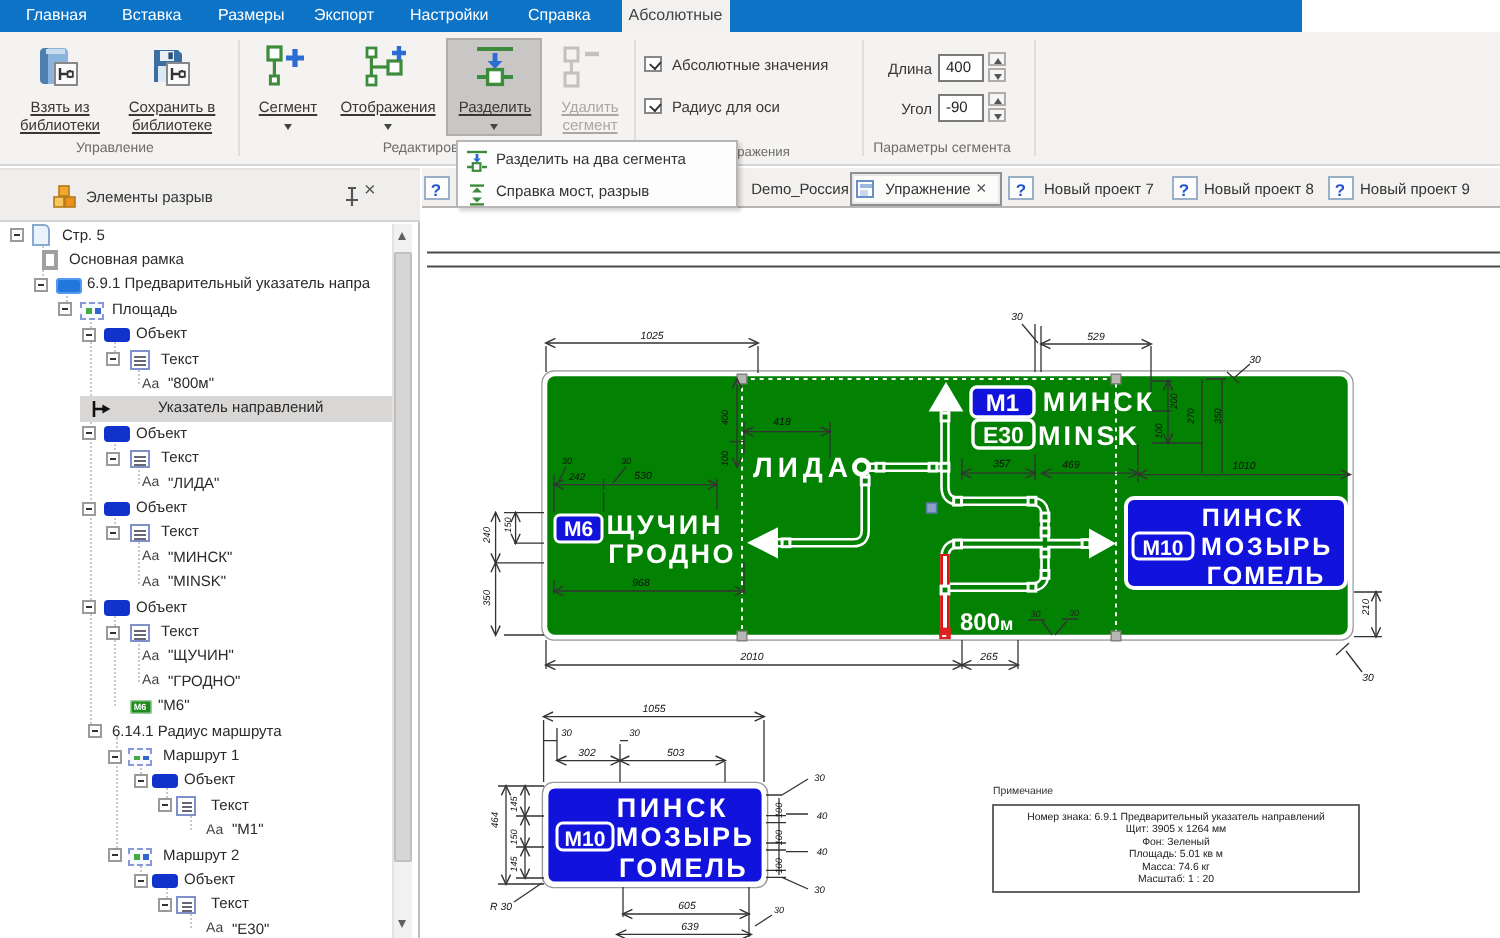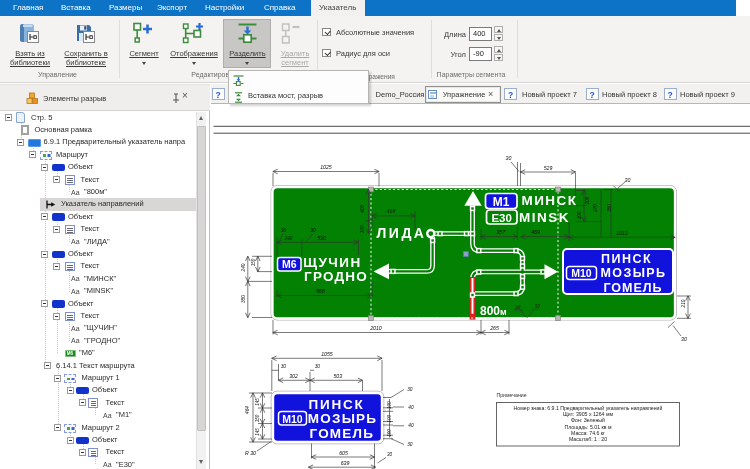--- a/index.html
+++ b/index.html
@@ -1,21 +1,21 @@
 <!DOCTYPE html>
 <html><head>
 <meta charset="utf-8">
 <style>
 html,body{margin:0;padding:0;}
 #page{position:relative;width:750px;height:469px;overflow:hidden;background:#fff;
   font-family:"Liberation Sans",sans-serif;-webkit-font-smoothing:antialiased;}
 #page *{box-sizing:border-box;}
 .abs{position:absolute;}
 
-#menubar{position:absolute;left:0;top:0;width:736px;height:15.5px;background:#0d73c7;}
+#menubar{position:absolute;left:0;top:0;width:651px;height:15.5px;background:#0d73c7;}
 #menubar .mi{position:absolute;top:0;height:15.5px;line-height:16px;color:#fff;font-size:8px;}
 #menubar .active{background:#f2f1f0;color:#444;}
 
 #ribbon{position:absolute;left:0;top:15.5px;width:750px;height:67.5px;background:#f4f3f1;
   border-bottom:1px solid #d8d6d4;}
 .rsep{position:absolute;top:4px;height:58px;width:1px;background:#e0deda;}
 .rlabel{position:absolute;font-size:7px;color:#6e6c6a;white-space:nowrap;transform:translateX(-50%);}
 .rcap{position:absolute;font-size:7.5px;color:#3a3836;white-space:nowrap;transform:translateX(-50%);text-align:center;text-decoration:underline;}
 .rcap.dis{color:#aaa8a6;}
 .darr{position:absolute;width:0;height:0;border-left:2.5px solid transparent;border-right:2.5px solid transparent;border-top:3px solid #444;}
@@ -65,21 +65,21 @@
 </head>
 <body>
 <div id="page">
   <div id="menubar">
     <div class="mi" style="left:13px;width:30px;text-align:center">Главная</div>
     <div class="mi" style="left:61px;width:28px;text-align:center">Вставка</div>
     <div class="mi" style="left:109px;width:30px;text-align:center">Размеры</div>
     <div class="mi" style="left:157px;width:30px;text-align:center">Экспорт</div>
     <div class="mi" style="left:205px;width:38px;text-align:center">Настройки</div>
     <div class="mi" style="left:264px;width:30px;text-align:center">Справка</div>
-    <div class="mi active" style="left:310.5px;width:54.5px;text-align:center">Указатель</div>
+    <div class="mi active" style="left:310.5px;width:54.5px;text-align:center">Абсолютные</div>
   </div>
   <div id="ribbon">
 
     <div class="rsep" style="left:119px"></div>
     <div class="rsep" style="left:317px"></div>
     <div class="rsep" style="left:431px"></div>
     <div class="rsep" style="left:517px"></div>
 
     <div class="rlabel" style="left:57.5px;top:55.5px">Управление</div>
     <div class="rlabel" style="left:218px;top:55.5px">Редактирование</div>
@@ -229,21 +229,21 @@
           <span class="abs" style="left:34.5px">Основная рамка</span>
         </div>
       <div class="trow" style="left:0;top:25.9px">
           <b class="exp" style="left:17px;top:2.5px"></b>
           <i class="tico i-sign" style="left:28px;top:2.5px"></i>
           <span class="abs" style="left:43.5px">6.9.1 Предварительный указатель напра</span>
         </div>
       <div class="trow" style="left:0;top:38.3px">
           <b class="exp" style="left:29px;top:2.5px"></b>
           <i class="tico i-route" style="left:40px;top:2px"></i>
-          <span class="abs" style="left:56px">Маршрут</span>
+          <span class="abs" style="left:56px">Площадь</span>
         </div>
       <div class="trow" style="left:0;top:50.7px">
           <b class="exp" style="left:41px;top:2.5px"></b>
           <i class="tico i-obj" style="left:52px;top:2.5px"></i>
           <span class="abs" style="left:68px">Объект</span>
         </div>
       <div class="trow" style="left:0;top:63.1px">
           <b class="exp" style="left:53px;top:2.5px"></b>
           <i class="tico i-text" style="left:64.5px;top:1.5px"></i>
           <span class="abs" style="left:80.5px">Текст</span>
@@ -251,21 +251,21 @@
       <div class="trow" style="left:0;top:75.5px">
           <span class="aa" style="left:71px;top:2.5px">Аа</span>
           <span class="abs" style="left:84px">"800м"</span>
         </div>
       <div class="trow" style="left:40px;top:87.9px;width:156px;background:#d9d7d5"></div>
       <div class="trow" style="left:0;top:87.9px">
           <svg class="tico" style="left:45px;top:2px" width="11" height="9" viewBox="0 0 11 9">
             <path d="M2,0.5 L2,8.5 M2,4.5 L7,4.5" stroke="#111" stroke-width="1.3" fill="none"></path>
             <path d="M6.2,2.2 L10.2,4.5 L6.2,6.8 Z" fill="#111"></path>
           </svg>
-          <span class="abs" style="left:61px">Указатель направлений</span>
+          <span class="abs" style="left:79px">Указатель направлений</span>
         </div>
       <div class="trow" style="left:0;top:100.3px">
           <b class="exp" style="left:41px;top:2.5px"></b>
           <i class="tico i-obj" style="left:52px;top:2.5px"></i>
           <span class="abs" style="left:68px">Объект</span>
         </div>
       <div class="trow" style="left:0;top:112.7px">
           <b class="exp" style="left:53px;top:2.5px"></b>
           <i class="tico i-text" style="left:64.5px;top:1.5px"></i>
           <span class="abs" style="left:80.5px">Текст</span>
@@ -309,21 +309,21 @@
       <div class="trow" style="left:0;top:224.3px">
           <span class="aa" style="left:71px;top:2.5px">Аа</span>
           <span class="abs" style="left:84px">"ГРОДНО"</span>
         </div>
       <div class="trow" style="left:0;top:236.7px">
           <i class="tico i-m6" style="left:64.5px;top:2.5px">М6</i>
           <span class="abs" style="left:79px">"М6"</span>
         </div>
       <div class="trow" style="left:0;top:249.1px">
           <b class="exp" style="left:44px;top:2.5px"></b>
-          <span class="abs" style="left:56px">6.14.1 Текст маршрута</span>
+          <span class="abs" style="left:56px">6.14.1 Радиус маршрута</span>
         </div>
       <div class="trow" style="left:0;top:261.5px">
           <b class="exp" style="left:53.5px;top:2.5px"></b>
           <i class="tico i-route" style="left:64px;top:2px"></i>
           <span class="abs" style="left:81.5px">Маршрут 1</span>
         </div>
       <div class="trow" style="left:0;top:273.9px">
           <b class="exp" style="left:66.5px;top:2.5px"></b>
           <i class="tico i-obj" style="left:76px;top:2.5px"></i>
           <span class="abs" style="left:92px">Объект</span>
@@ -608,24 +608,25 @@
   </svg>
   <div id="menu">
     <div class="mitem" style="top:1.5px">
       <svg class="abs" style="left:4px;top:3px" width="11" height="11" viewBox="0 0 11 11">
         <path d="M0.5,1 L10.5,1" stroke="#3d8c3d" stroke-width="1.2"></path>
         <path d="M5.5,2 L5.5,5" stroke="#2b6cd4" stroke-width="1.4"></path>
         <path d="M3.6,4.2 L5.5,6.4 L7.4,4.2" fill="#2b6cd4"></path>
         <path d="M0.5,8.5 L3,8.5 M8,8.5 L10.5,8.5" stroke="#3d8c3d" stroke-width="1.2"></path>
         <rect x="3.4" y="6.6" width="3.8" height="3.8" fill="#fff" stroke="#3d8c3d" stroke-width="1.1"></rect>
       </svg>
+      <span>Разделить на два сегмента</span>
     </div>
     <div class="mitem" style="top:17.5px">
       <svg class="abs" style="left:4px;top:3.5px" width="11" height="11" viewBox="0 0 11 11">
         <path d="M2,0.8 L9,0.8" stroke="#3d8c3d" stroke-width="1.2"></path>
         <path d="M3,4.2 L5.5,1.8 L8,4.2 Z" fill="#3d8c3d"></path>
         <path d="M3,6.8 L5.5,9.2 L8,6.8 Z" fill="#3d8c3d"></path>
         <path d="M2,10.2 L9,10.2" stroke="#3d8c3d" stroke-width="1.2"></path>
       </svg>
-      <span>Вставка мост, разрыв</span>
+      <span>Справка мост, разрыв</span>
     </div>
   </div>
 </div>
 
 </body></html>

